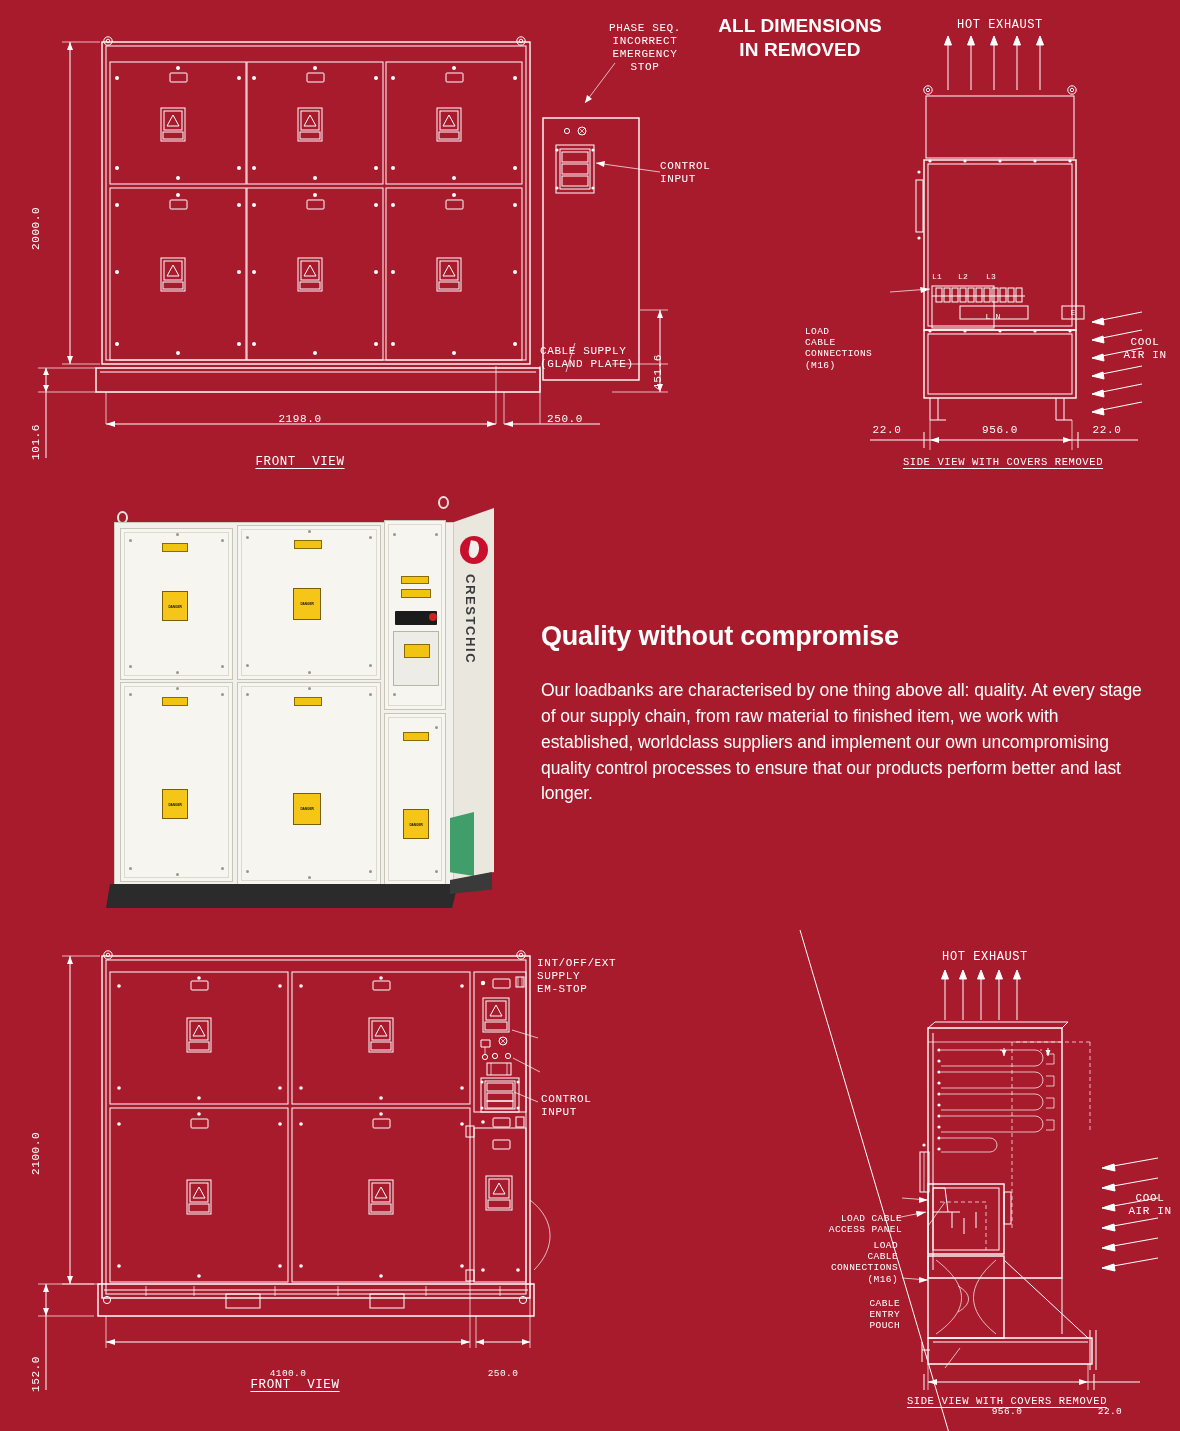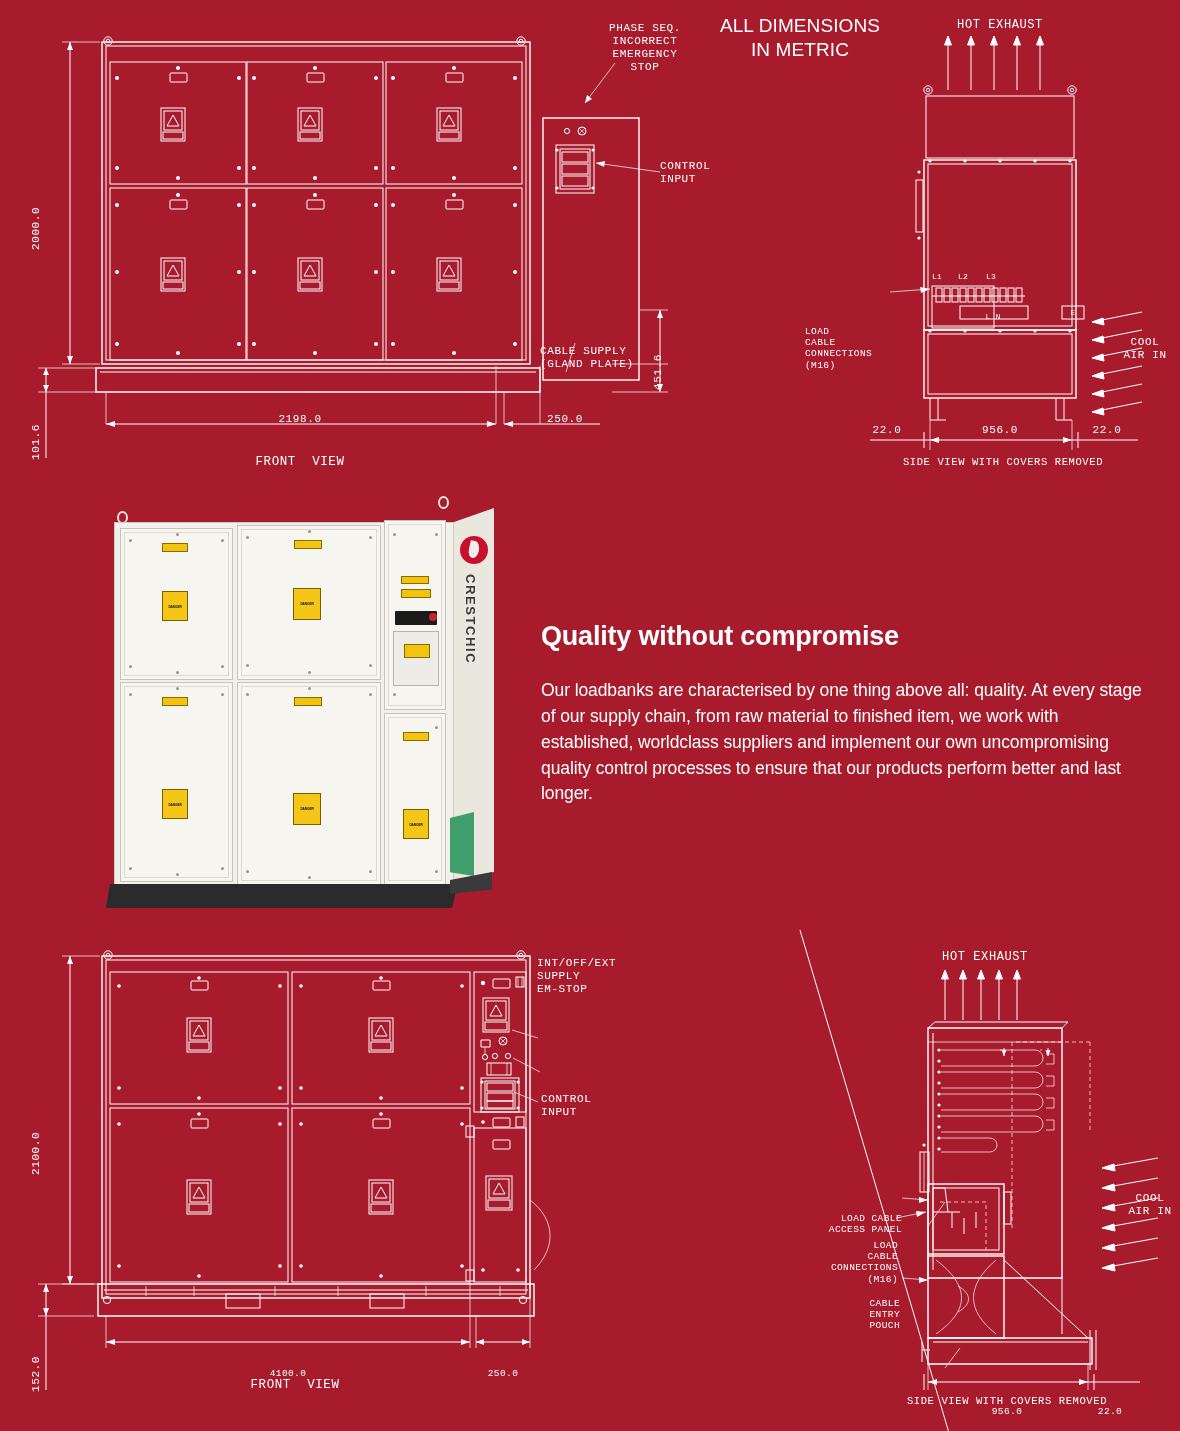--- a/index.html
+++ b/index.html
@@ -25,34 +25,34 @@
     white-space:pre;
     text-align:center;
   }
   .cad.sm { font-size:9.5px; letter-spacing:0.4px;margin-top:38px; }
   .cad.xs { font-size:8px; letter-spacing:0.2px; }
   .cad.vlabel {
     transform:rotate(-90deg);
     transform-origin:left top;
     white-space:nowrap;
   }
-  .cad.underline { text-underline-offset:3px; }
+  .cad.underline { text-decoration:underline; text-underline-offset:3px; }
 
   
   .headline {
     font-size:27px; font-weight:bold; line-height:1.2;
     letter-spacing:-0.2px;
     margin-top:37px;
   }
   .bodycopy {
     font-size:17.5px; line-height:1.47; letter-spacing:-0.1px;
     font-weight:400;
   }
   .alldim {
-    font-size:19px; font-weight:normal; line-height:1.25;
+    font-size:19px; font-weight:bold; line-height:1.25;
     text-align:center; letter-spacing:0.1px;
   }
 
   
   svg { display:block; overflow:visible; }
   .ln { fill:none; stroke:#ffffff; stroke-width:1; }
   .ln2 { fill:none; stroke:#ffffff; stroke-width:1.4; }
   .lnthin { fill:none; stroke:#ffffff; stroke-width:0.7; }
   .lndash { fill:none; stroke:#ffffff; stroke-width:0.7; stroke-dasharray:4 3; }
   .dot { fill:#ffffff; }
@@ -121,21 +121,21 @@
   .estop { position:absolute; width:8px;height:8px;border-radius:50%;background:#cc2222; }
   .greenbag { position:absolute; background:#3f9e6a; }
 </style>
 </head>
 <body>
 
 <div class="page">
 
   <div class="abs alldim" style="left:700px; top:14px; width:200px;">
     <div>ALL DIMENSIONS</div>
-    <div>IN METRIC</div>
+    <div>IN REMOVED</div>
   </div>
 
   <div class="abs" style="left:0px; top:0px; width:720px; height:490px;">
 
     <svg width="720" height="490" viewBox="0 0 720 490">
 
       <rect class="ln2" x="102" y="42" width="428" height="322"></rect>
       <rect class="ln" x="106" y="46" width="420" height="314"></rect>
 
       <circle class="ln" cx="108" cy="41" r="4.2"></circle>

